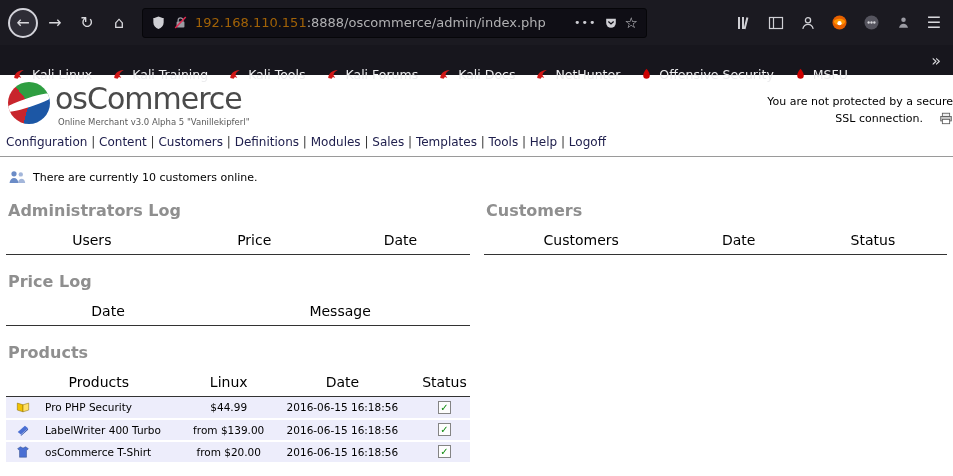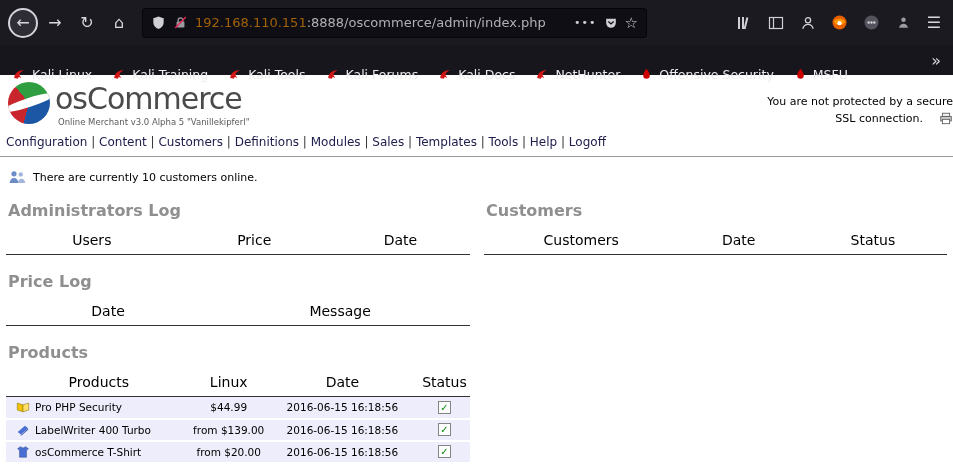--- a/index.html
+++ b/index.html
@@ -52,21 +52,21 @@
   .status-line { display: flex; align-items: center; gap: 7px; padding: 13px 6px 0 8px; font-size: 11px; color: #000; }
 
   
   .main { display: grid; grid-template-columns: 464px 1fr; column-gap: 14px; padding: 0 6px; }
   .sec h2 { font-size: 16px; font-weight: bold; color: #8f8f8f; margin: 17px 0 9px 2px; }
   table { width: 100%; border-collapse: collapse; table-layout: fixed; }
   th { font-size: 14px; font-weight: normal; color: #000; text-align: center; padding: 3px 0 6px; border-bottom: 1px solid #333; }
   td { font-size: 10.5px; color: #000; padding: 0; }
   tr.prow td { background: #ededfb; border-bottom: 2px solid #fff; height: 22px; vertical-align: middle; }
   td.cell-name { padding-left: 10px; }
-  .namewrap { display: flex; align-items: center; gap: 5px; }
+  .namewrap { display: flex; align-items: center; gap: 15px; }
   td.cell-center { text-align: center; }
   .chk { display: inline-flex; width: 13px; height: 13px; border: 1px solid #848484; background: #fdfdfd;
          align-items: center; justify-content: center; font-size: 10px; line-height: 1; color: #0f8a0f; font-weight: bold; }
 </style>
 </head>
 <body>
 
 <div class="chrome">
   <div class="toolbar">
     <div class="navbtn backcircle">

